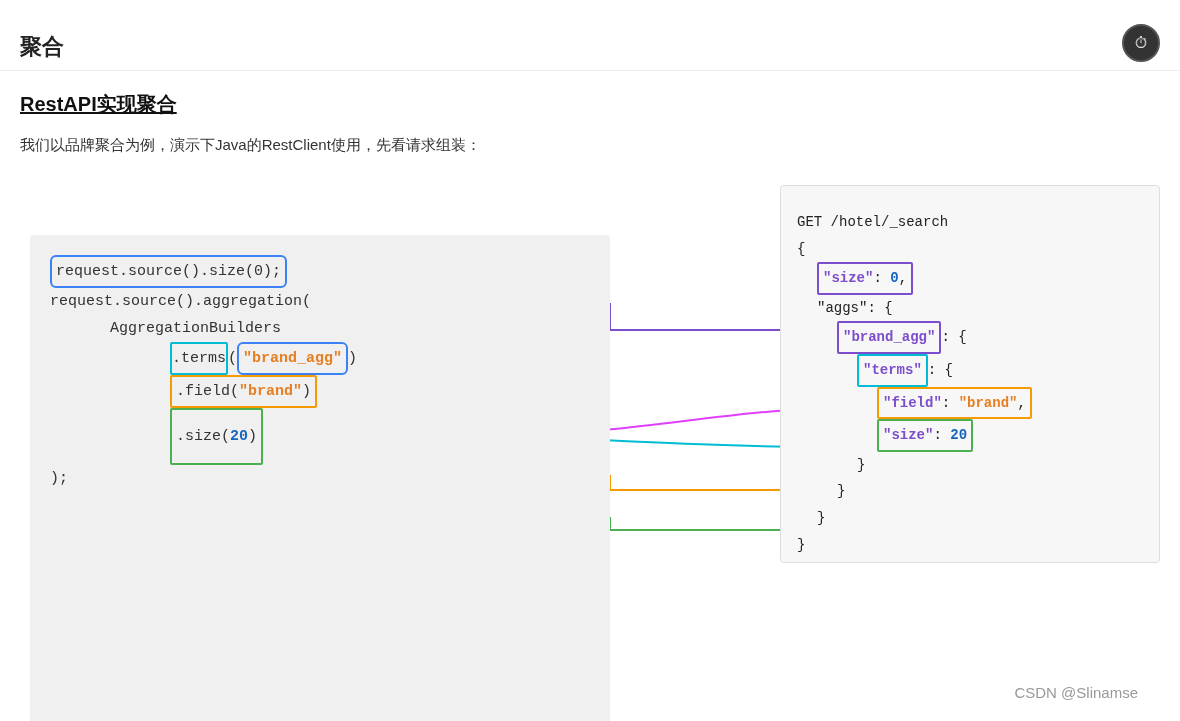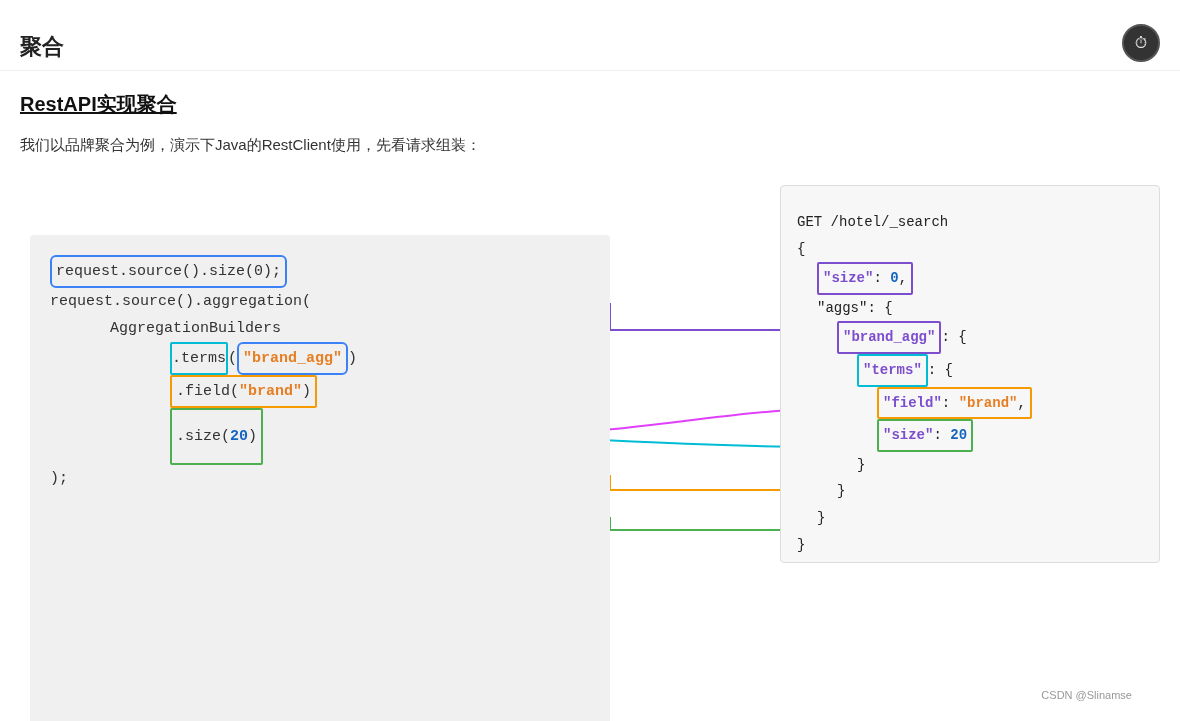--- a/index.html
+++ b/index.html
@@ -179,22 +179,22 @@
       top: 0;
       left: 0;
       width: 1140px;
       height: 520px;
       pointer-events: none;
     }
 
     .watermark {
       position: absolute;
       bottom: 4px;
-      right: 28px;
-      font-size: 11px;
+      right: 22px;
+      font-size: 15px;
       color: #999;
     }
   </style>
 </head>
 <body>
 
 <div class="header">
   <div class="header-title">聚合</div>
   <div class="header-logo">
     <div class="logo-circle">⏱</div>

